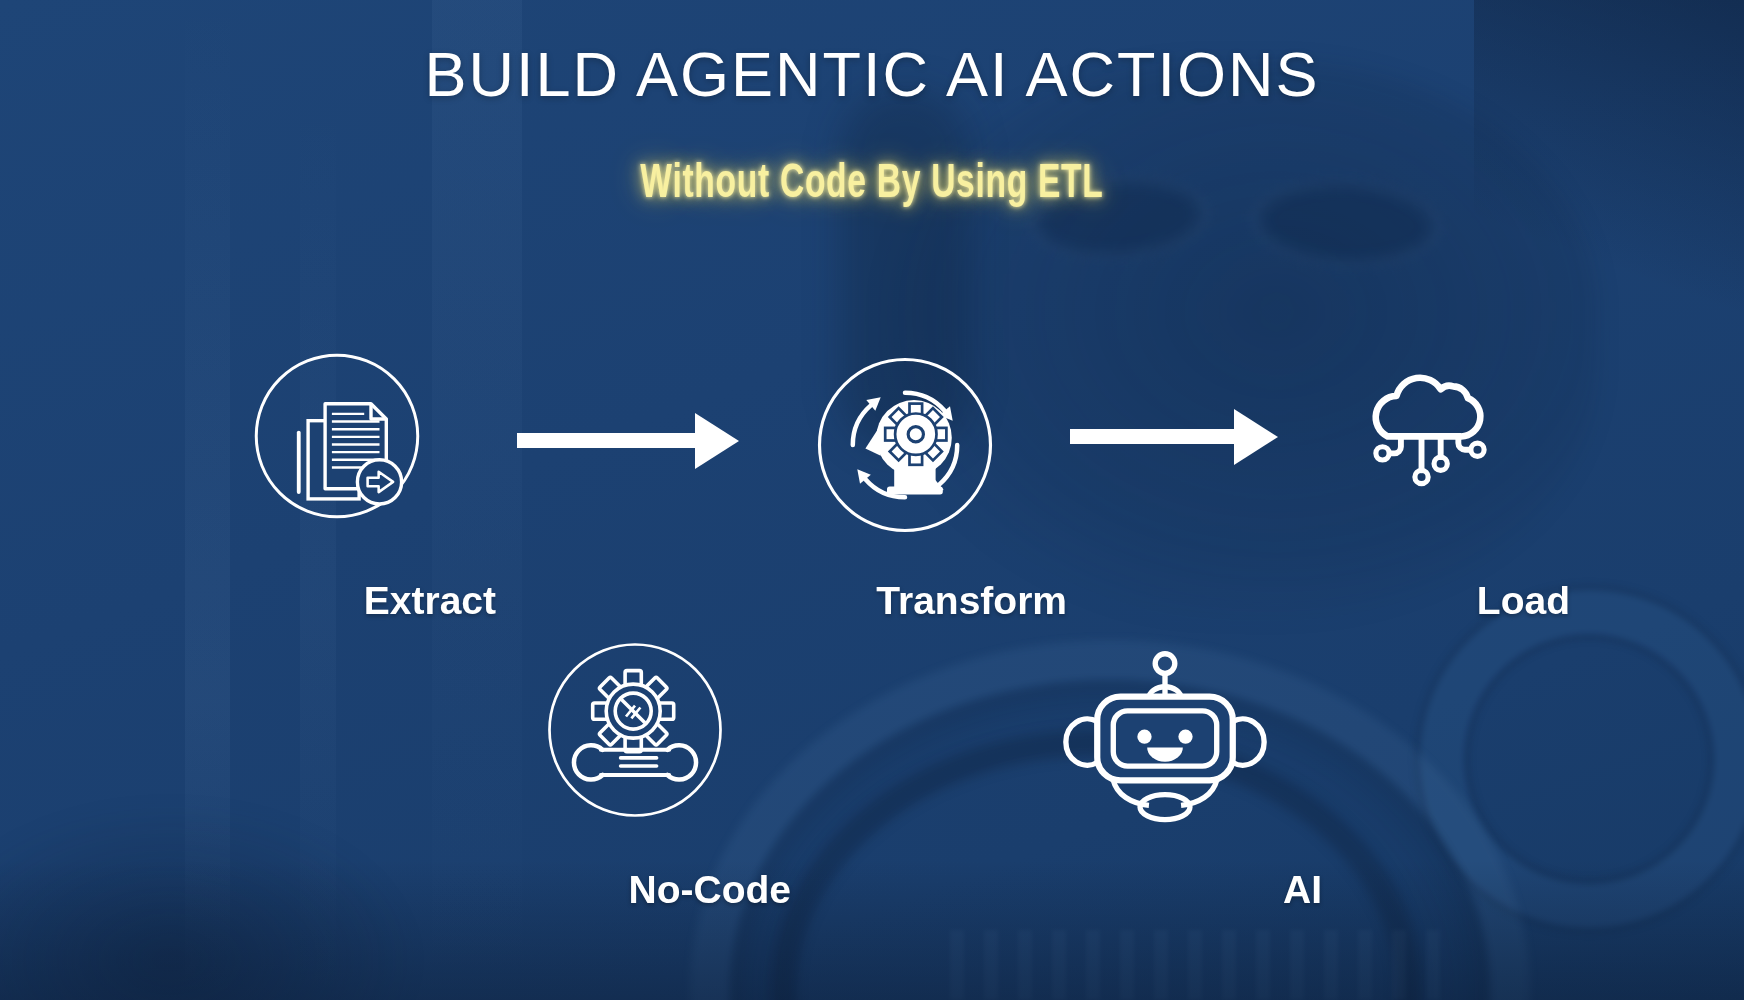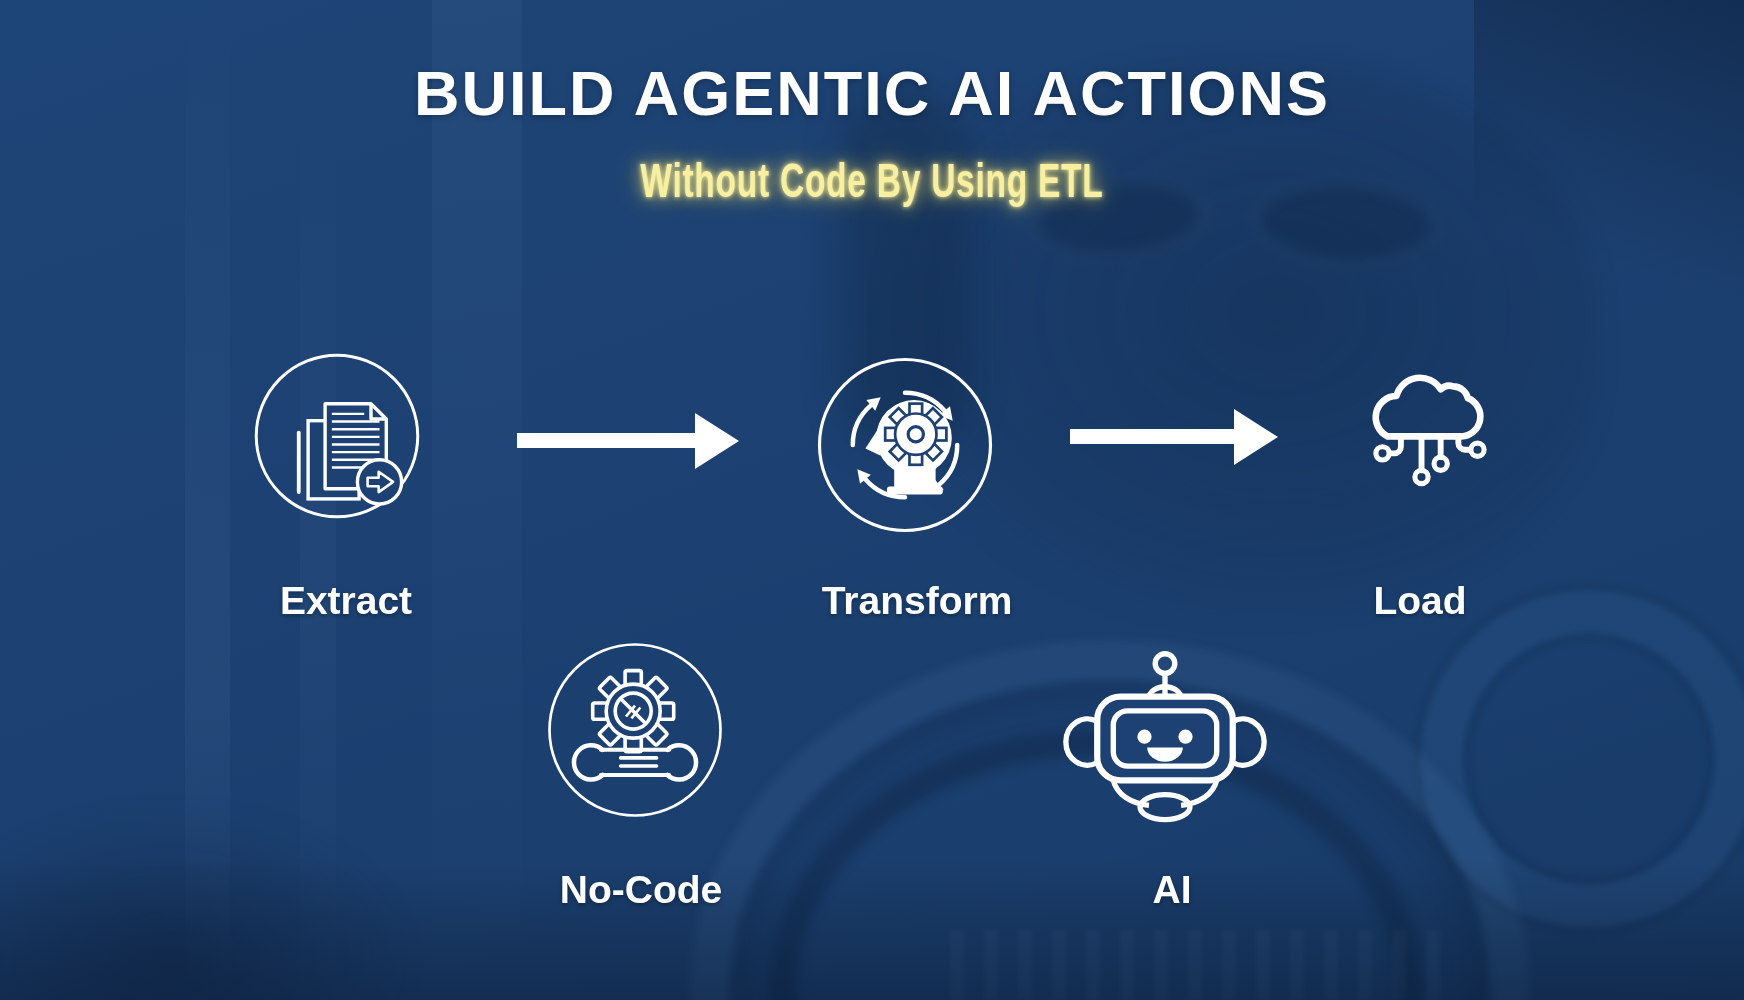--- a/index.html
+++ b/index.html
@@ -40,34 +40,33 @@
   #bg-bottom-shade{left:0;bottom:0;width:100%;height:140px;
     background:linear-gradient(0deg,rgba(8,20,40,.40),transparent);}
   #bg-bottom-left{left:-80px;bottom:-120px;width:500px;height:320px;border-radius:50%;
     background:radial-gradient(closest-side,rgba(8,22,44,.35),transparent);filter:blur(8px);}
   #bg-machine-stripes{left:950px;bottom:0;width:500px;height:70px;opacity:.7;
     background:repeating-linear-gradient(90deg,rgba(140,180,225,.09) 0 14px,transparent 14px 34px);
     filter:blur(2px);}
 
   .title{
     position:absolute;left:0;top:40px;width:100%;text-align:center;
-    color:#ffffff;font-size:63px;font-weight:700;letter-spacing:2px;line-height:68px;
+    color:#ffffff;font-size:63px;font-weight:400;letter-spacing:2px;line-height:68px;
     text-shadow:0 2px 6px rgba(0,0,0,.25);
-    margin-top:19px;
   }
   .subtitle{
     position:absolute;left:0;top:148px;width:100%;text-align:center;
     font-size:48px;font-weight:700;line-height:66px;color:#f8f0a0;
   }
   .subtitle span{
     display:inline-block;transform:scaleX(.70);letter-spacing:1px;
     text-shadow:0 0 6px rgba(255,245,170,.95),0 0 18px rgba(250,225,90,.80),0 0 38px rgba(250,225,90,.45);
   }
   .step-label{
-    position:absolute;width:300px;text-align:center;color:#ffffff;
+    position:absolute;width:300px;text-align:right;color:#ffffff;
     font-size:39px;font-weight:700;line-height:44px;text-shadow:0 2px 4px rgba(0,0,0,.30);
   }
   .icon-box{position:absolute;}
   .icon-box svg{display:block;width:100%;height:100%;}
   .arrow{position:absolute;height:56px;}
   .arrow .shaft{position:absolute;top:20px;height:15px;background:#ffffff;}
   .arrow .head{position:absolute;top:0;width:0;height:0;
     border-top:28px solid transparent;border-bottom:28px solid transparent;border-left:44px solid #ffffff;}
 </style>
 </head>

